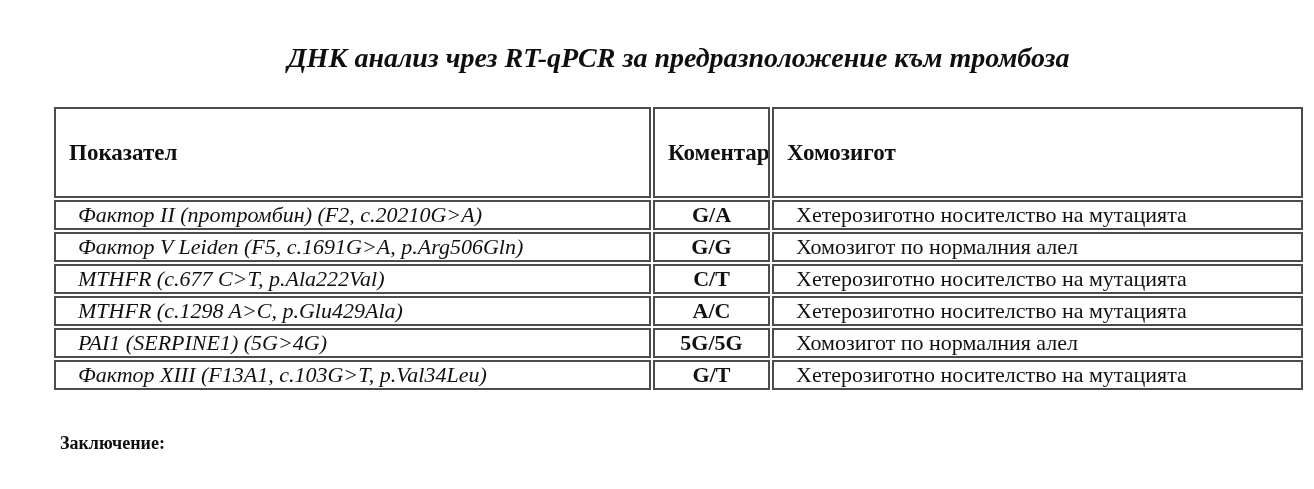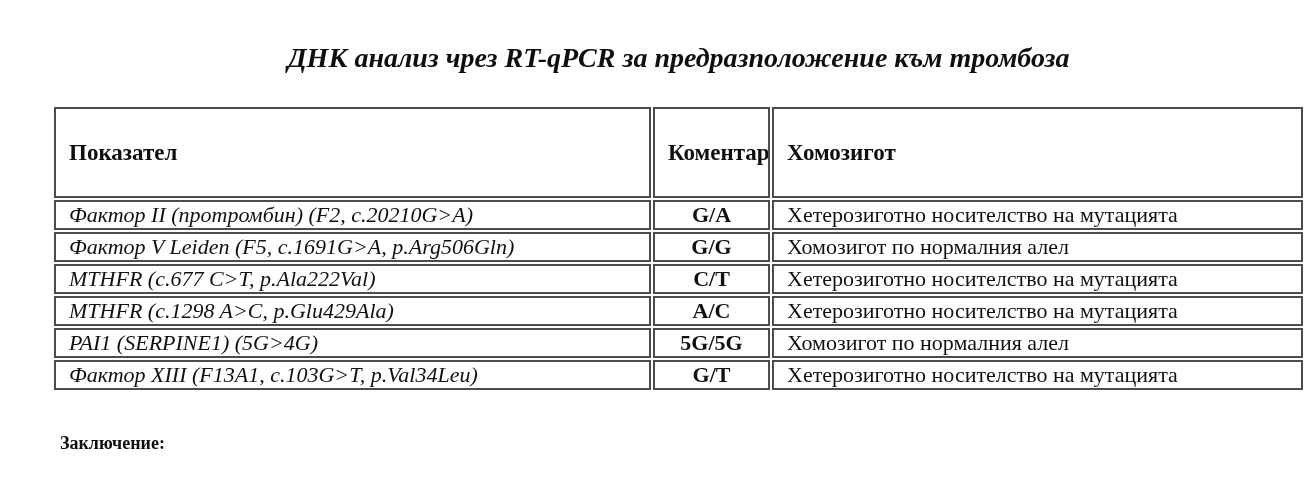--- a/index.html
+++ b/index.html
@@ -49,21 +49,21 @@
   }
   .results-table th {
     height: 91px;
     padding: 0 13px;
     font-size: 23px;
     font-weight: bold;
     color: #0f0f0f;
   }
   .results-table td {
     height: 29px;
-    padding: 0 13px;
+    padding: 0 22px;
     font-size: 22px;
   }
   td.c-indicator { font-style: italic; }
   td.c-genotype  { font-weight: bold; text-align: center; }
   td.c-comment   { font-style: normal; }
   .conclusion-label {
     position: absolute;
     top: 433px;
     left: 60px;
     font-size: 18px;

